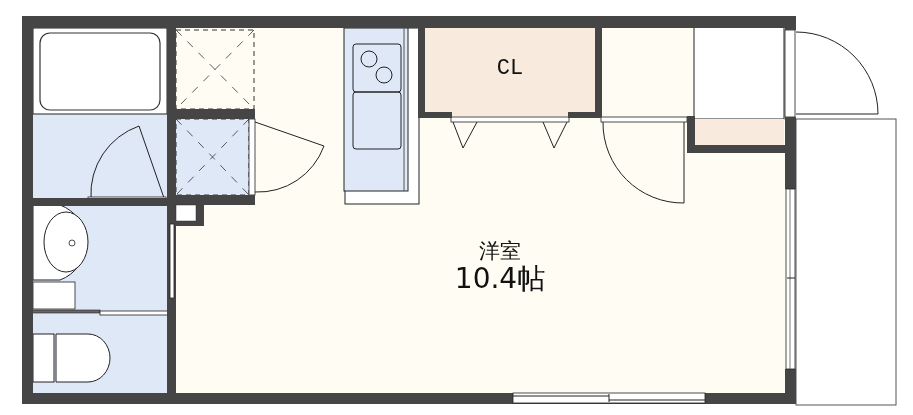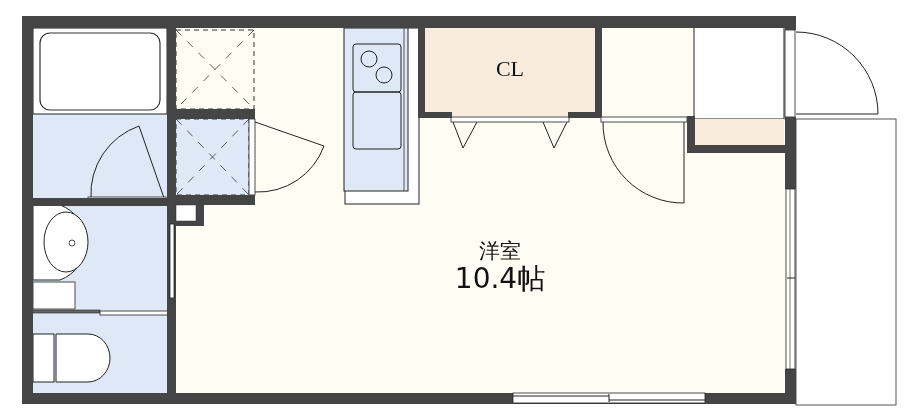--- a/index.html
+++ b/index.html
@@ -1,19 +1,19 @@
 <!DOCTYPE html>
 <html><head>
 <meta charset="utf-8">
 <style>
   html, body { margin: 0; padding: 0; background: #ffffff; }
   body { width: 913px; height: 415px; overflow: hidden; position: relative; font-family: "DejaVu Sans", "Liberation Sans", sans-serif; }
   #plan { position: absolute; left: 0; top: 0; width: 913px; height: 415px; }
   .lbl { position: absolute; color: #111; text-align: center; white-space: nowrap; }
-  .cl-label { left: 470px; top: 56px; width: 80px; font-size: 22px; font-family: Liberation Serif, serif; }
+  .cl-label { left: 470px; top: 56px; width: 80px; font-size: 22px; font-family: Liberation Mono, monospace; }
   .room-name { left: 420px; top: 240px; width: 160px; font-size: 21px; line-height: 23px; text-align: center; }
   .room-size { left: 420px; top: 267px; width: 160px; font-size: 28px; line-height: 23px; }
 </style>
 </head>
 <body>
 
 <svg id="plan" viewBox="0 0 913 415" xmlns="http://www.w3.org/2000/svg">
 
   <rect x="22" y="16" width="774" height="387" fill="#fffdf3"></rect>
 

